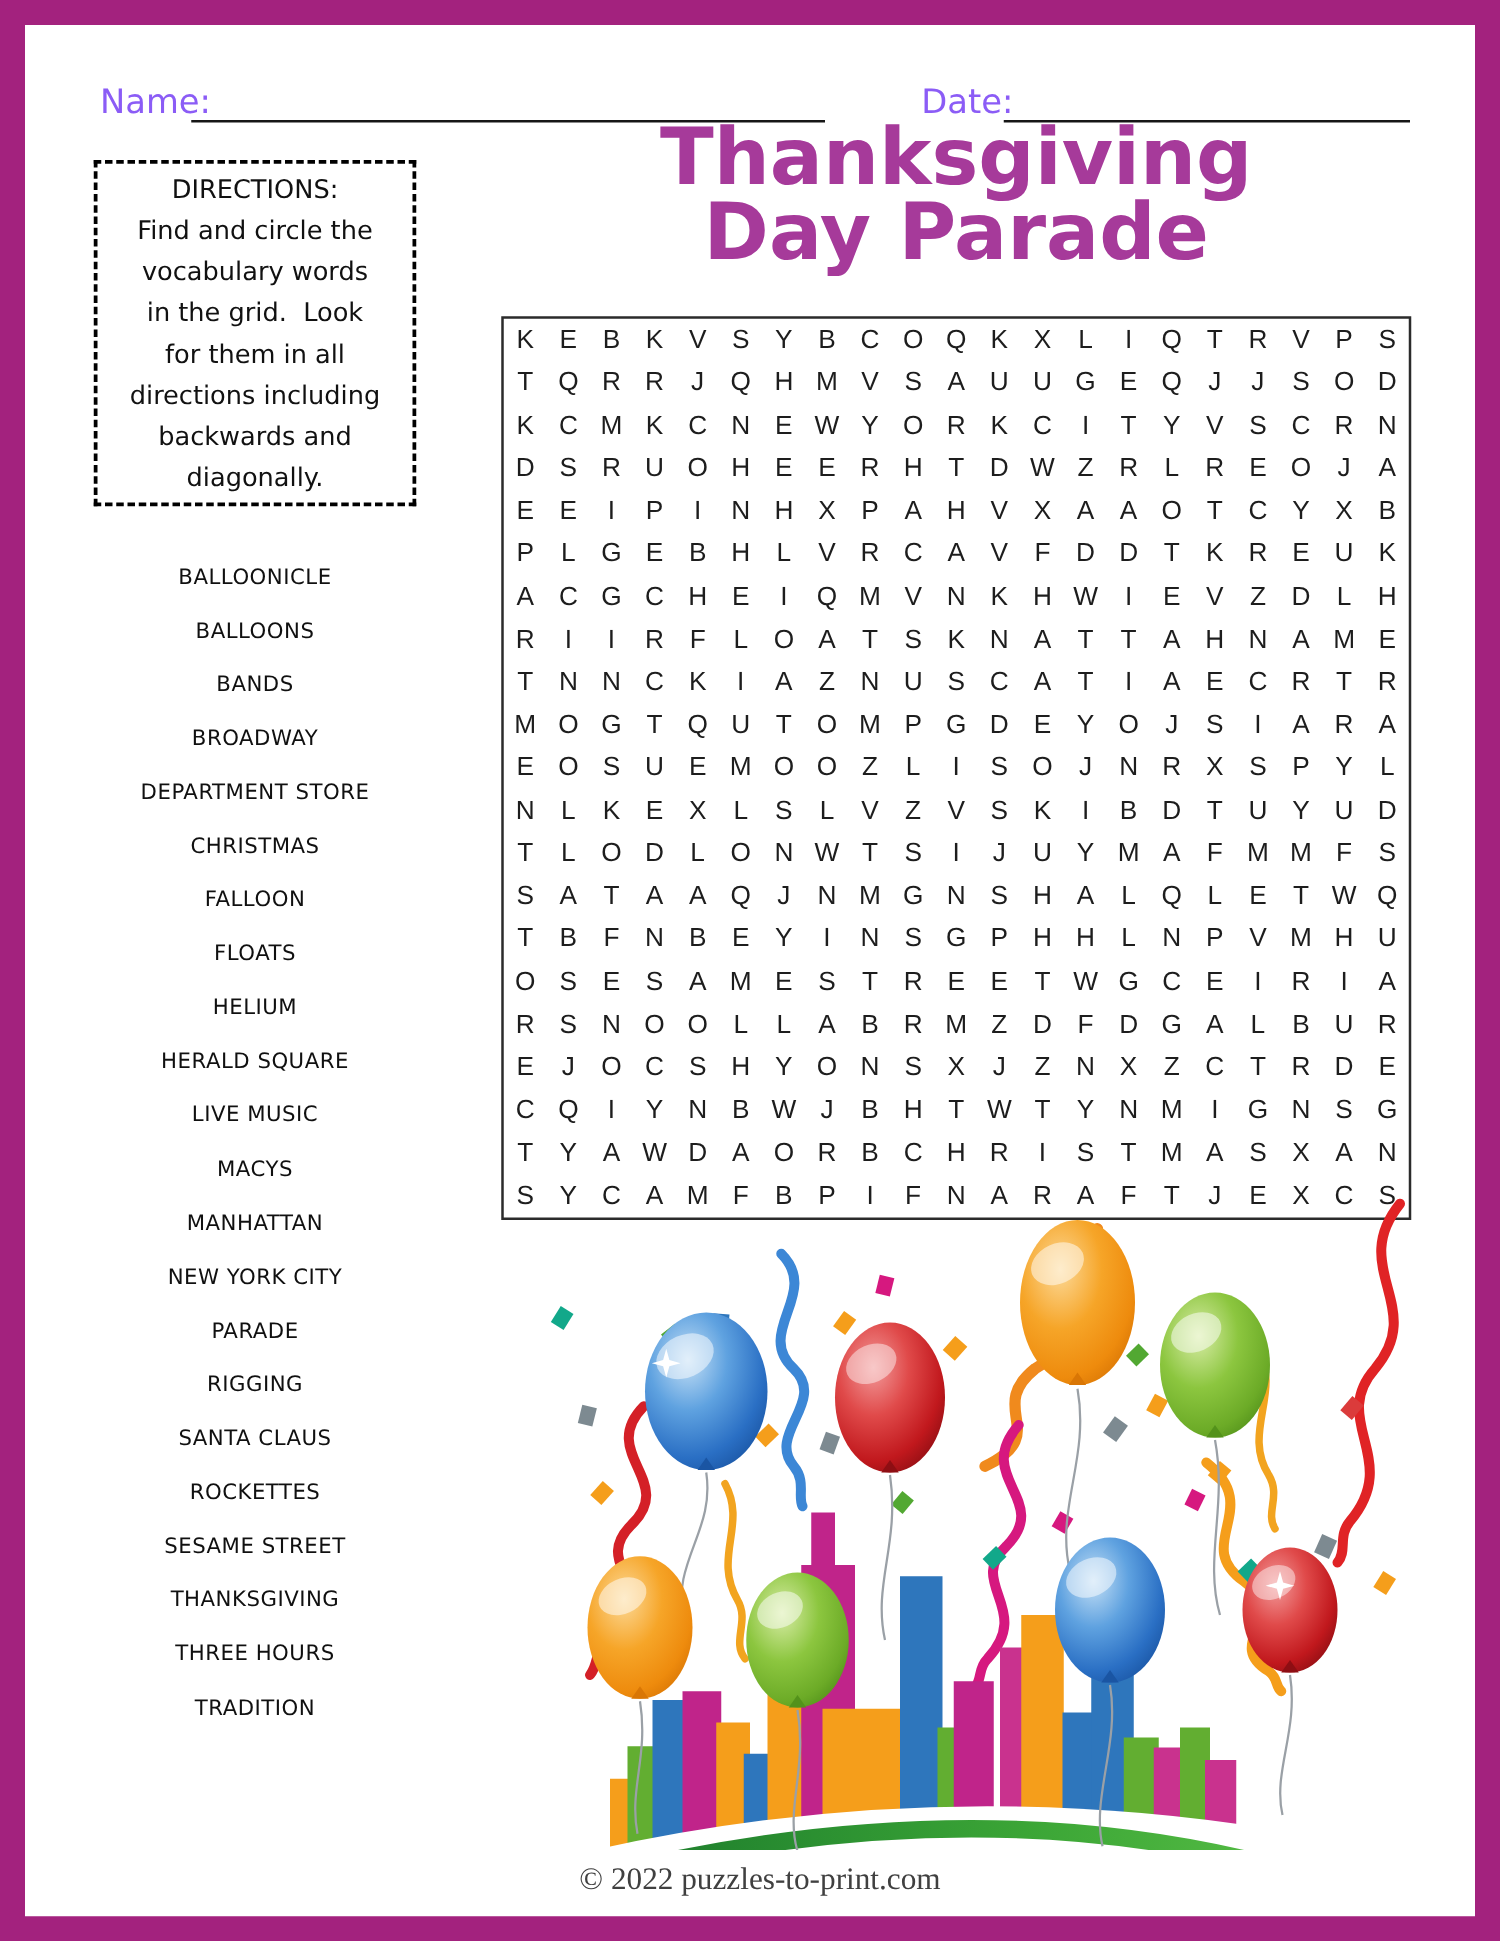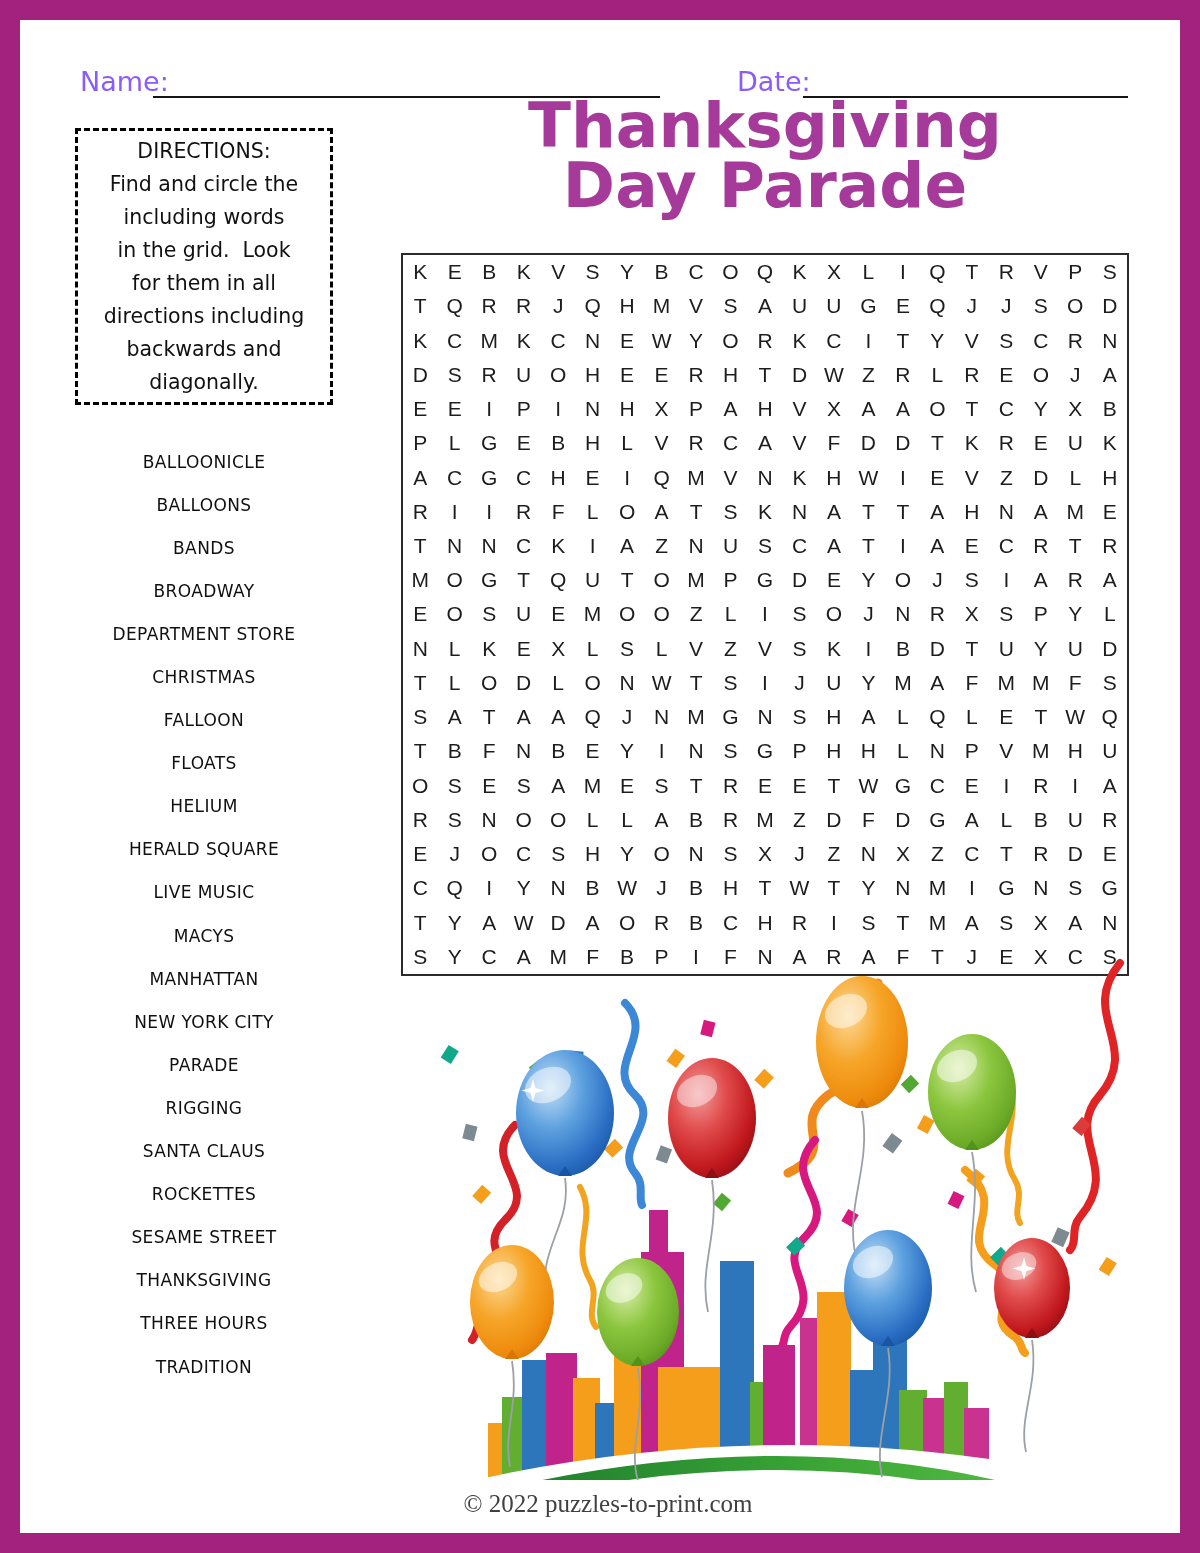--- a/index.html
+++ b/index.html
@@ -76,21 +76,21 @@
   <div class="hd-label name-label">Name:</div>
   <div class="write-line name-line"></div>
   <div class="hd-label date-label">Date:</div>
   <div class="write-line date-line"></div>
 
   <div class="title">
     <div>Thanksgiving</div>
     <div>Day Parade</div>
   </div>
 
-  <div class="directions" id="directions"><div>DIRECTIONS:</div><div>Find and circle the</div><div>including words</div><div>in the grid.  Look</div><div>for them in all</div><div>directions including</div><div>backwards and</div><div>diagonally.</div></div>
+  <div class="directions" id="directions"><div>DIRECTIONS:</div><div>Find and circle the</div><div>vocabulary words</div><div>in the grid.  Look</div><div>for them in all</div><div>directions including</div><div>backwards and</div><div>diagonally.</div></div>
 
   <div class="word-list" id="wordList">
       <div class="word">BALLOONICLE</div>
       <div class="word">BALLOONS</div>
       <div class="word">BANDS</div>
       <div class="word">BROADWAY</div>
       <div class="word">DEPARTMENT STORE</div>
       <div class="word">CHRISTMAS</div>
       <div class="word">FALLOON</div>
       <div class="word">FLOATS</div>

